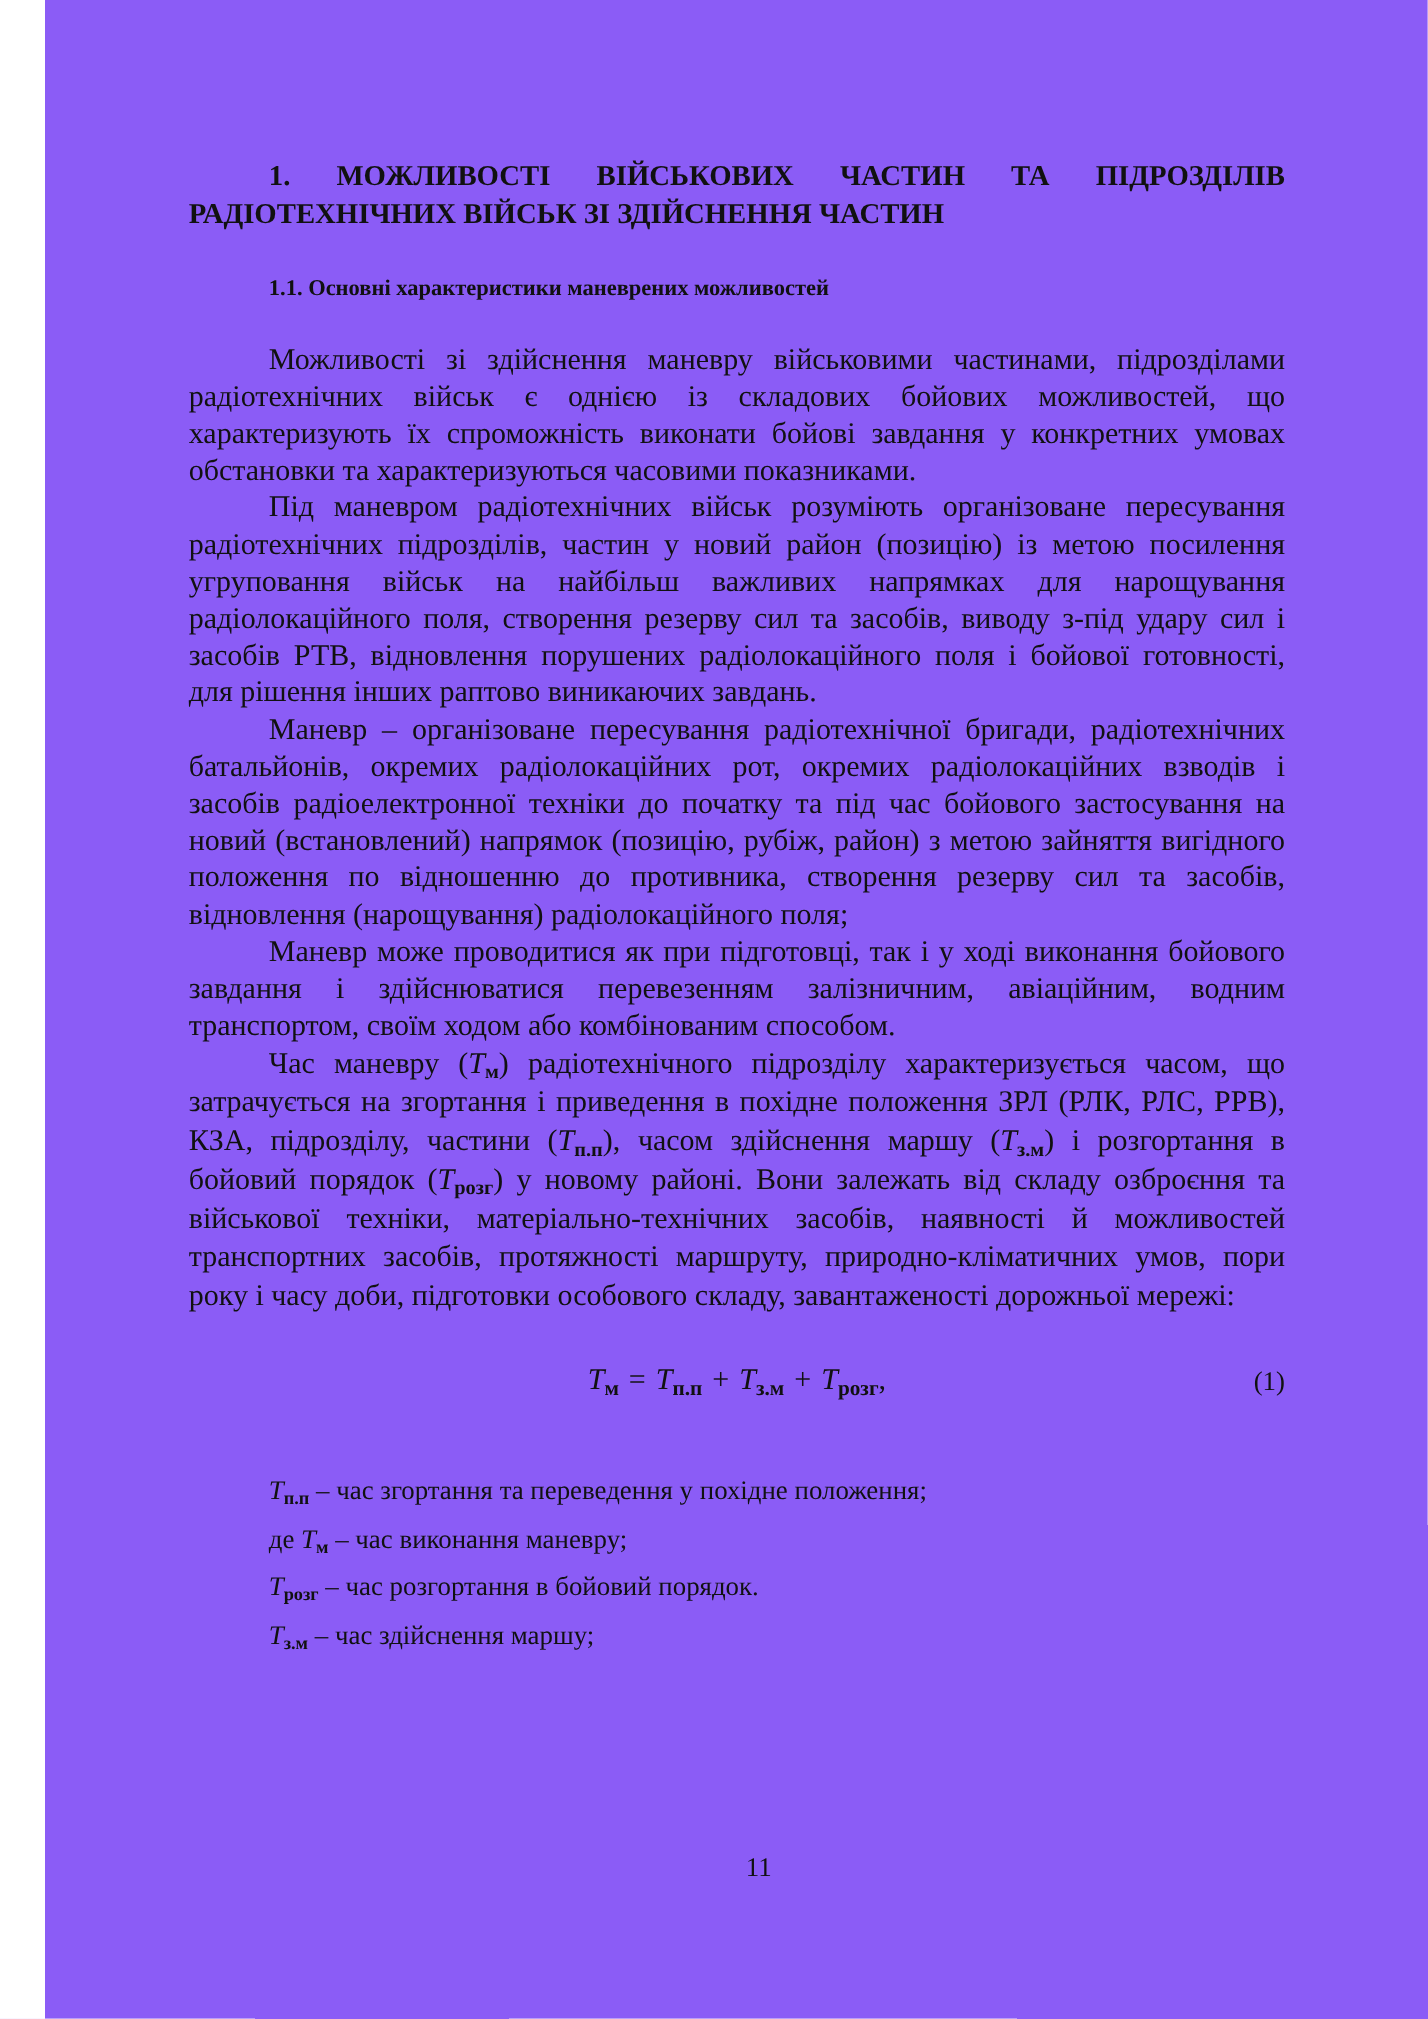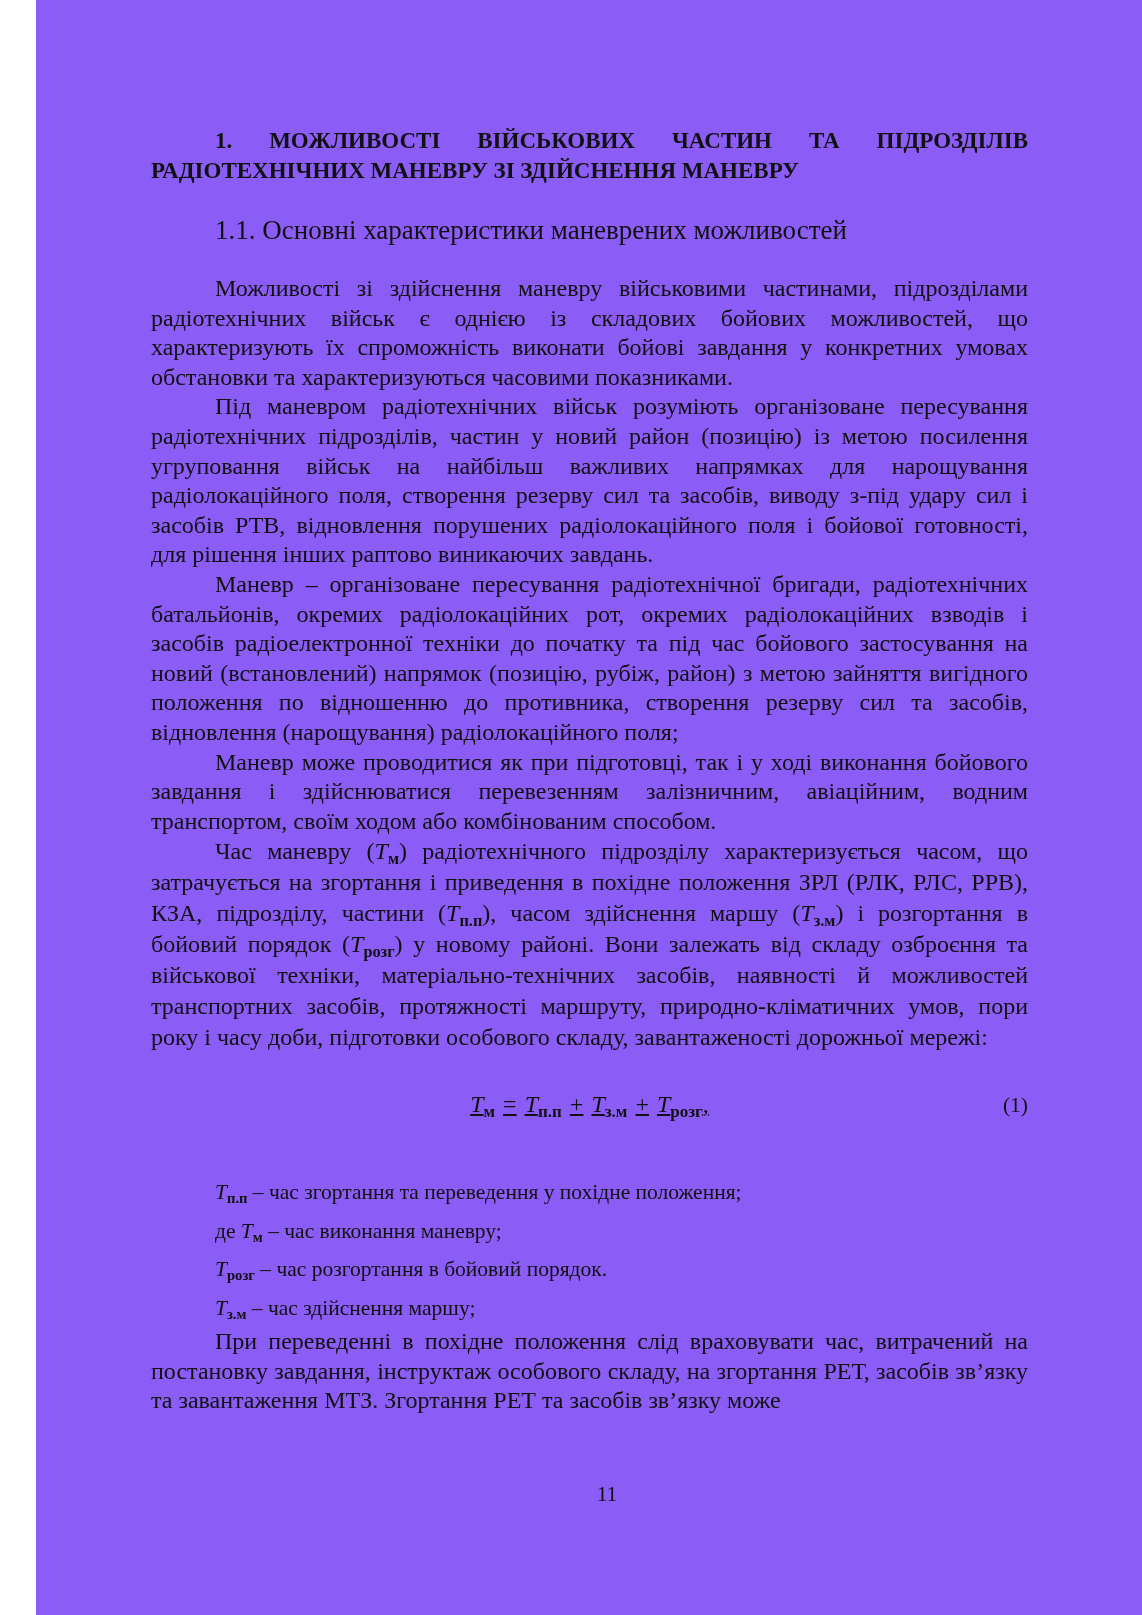--- a/index.html
+++ b/index.html
@@ -37,22 +37,22 @@
   .title-line.l1 {
     text-align: justify;
     text-align-last: justify;
     text-indent: 64px;
   }
   .title-line.l2 {
     text-align: left;
   }
   .section-heading {
     margin: 30px 0 30px 0;
-    font-size: 27px;
-    font-weight: normal;
+    font-size: 18px;
+    font-weight: bold;
     line-height: 28px;
     text-indent: 64px;
   }
   p.body {
     margin: 0;
     font-size: 24px;
     line-height: 29.6px;
     text-align: justify;
     text-indent: 64px;
   }
@@ -69,21 +69,20 @@
     position: relative;
     margin: 38px 0 40px 0;
     height: 42px;
   }
   .formula {
     position: absolute;
     left: 0;
     right: 0;
     text-align: center;
     font-size: 24px;
-    text-decoration: underline;
   }
   .formula .var { font-size: 24px; }
   .formula sub.sv { font-size: 17px; }
   .formula .op { margin: 0 8px; }
   .formula-number {
     position: absolute;
     right: 0;
     top: 2px;
     font-size: 21.5px;
   }
@@ -107,21 +106,21 @@
   }
 </style>
 </head>
 <body>
 
 <div class="page">
   <div class="content">
 
     <h1 class="chapter-title">
       <span class="title-line l1">1. МОЖЛИВОСТІ ВІЙСЬКОВИХ ЧАСТИН ТА ПІДРОЗДІЛІВ</span>
-      <span class="title-line l2">РАДІОТЕХНІЧНИХ МАНЕВРУ ЗІ ЗДІЙСНЕННЯ МАНЕВРУ</span>
+      <span class="title-line l2">РАДІОТЕХНІЧНИХ ВІЙСЬК ЗІ ЗДІЙСНЕННЯ ЧАСТИН</span>
     </h1>
 
     <h2 class="section-heading">1.1. Основні характеристики маневрених можливостей</h2>
 
     <p class="body">Можливості зі здійснення маневру військовими частинами, підрозділами радіотехнічних військ є однією із складових бойових можливостей, що характеризують їх спроможність виконати бойові завдання у конкретних умовах обстановки та характеризуються часовими показниками.</p>
     <p class="body">Під маневром радіотехнічних військ розуміють організоване пересування радіотехнічних підрозділів, частин у новий район (позицію) із метою посилення угруповання військ на найбільш важливих напрямках для нарощування радіолокаційного поля, створення резерву сил та засобів, виводу з-під удару сил і засобів РТВ, відновлення порушених радіолокаційного поля і бойової готовності, для рішення інших раптово виникаючих завдань.</p>
     <p class="body">Маневр – організоване пересування радіотехнічної бригади, радіотехнічних батальйонів, окремих радіолокаційних рот, окремих радіолокаційних взводів і засобів радіоелектронної техніки до початку та під час бойового застосування на новий (встановлений) напрямок (позицію, рубіж, район) з метою зайняття вигідного положення по відношенню до противника, створення резерву сил та засобів, відновлення (нарощування) радіолокаційного поля;</p>
     <p class="body">Маневр може проводитися як при підготовці, так і у ході виконання бойового завдання і здійснюватися перевезенням залізничним, авіаційним, водним транспортом, своїм ходом або комбінованим способом.</p>
 
     <p class="body loose"><span>Час маневру (</span><span class="var">Т</span><sub class="sv">м</sub><span>) радіотехнічного підрозділу характеризується часом, що затрачується на згортання і приведення в похідне положення ЗРЛ (РЛК, РЛС, РРВ), КЗА, підрозділу, частини (</span><span class="var">Т</span><sub class="sv">п.п</sub><span>), часом здійснення маршу (</span><span class="var">Т</span><sub class="sv">з.м</sub><span>) і розгортання в бойовий порядок (</span><span class="var">Т</span><sub class="sv">розг</sub><span>) у новому районі. Вони залежать від складу озброєння та військової техніки, матеріально-технічних засобів, наявності й можливостей транспортних засобів, протяжності маршруту, природно-кліматичних умов, пори року і часу доби, підготовки особового складу, завантаженості дорожньої мережі:</span></p>
@@ -131,18 +130,17 @@
       <div class="formula-number">(1)</div>
     </div>
 
     <div class="definitions">
       <div class="definition"><span class="var">Т</span><sub class="sv">п.п</sub><span> – час згортання та переведення у похідне положення;</span></div>
       <div class="definition"><span>де </span><span class="var">Т</span><sub class="sv">м</sub><span> – час виконання маневру;</span></div>
       <div class="definition"><span class="var">Т</span><sub class="sv">розг</sub><span> – час розгортання в бойовий порядок.</span></div>
       <div class="definition"><span class="var">Т</span><sub class="sv">з.м</sub><span> – час здійснення маршу;</span></div>
     </div>
 
-    <p class="body closing">При переведенні в похідне положення слід враховувати час, витрачений на постановку завдання, інструктаж особового складу, на згортання РЕТ, засобів зв’язку та завантаження МТЗ. Згортання РЕТ та засобів зв’язку може</p>
 
   </div>
 
   <div class="page-number">11</div>
 </div>
 
 </body></html>

